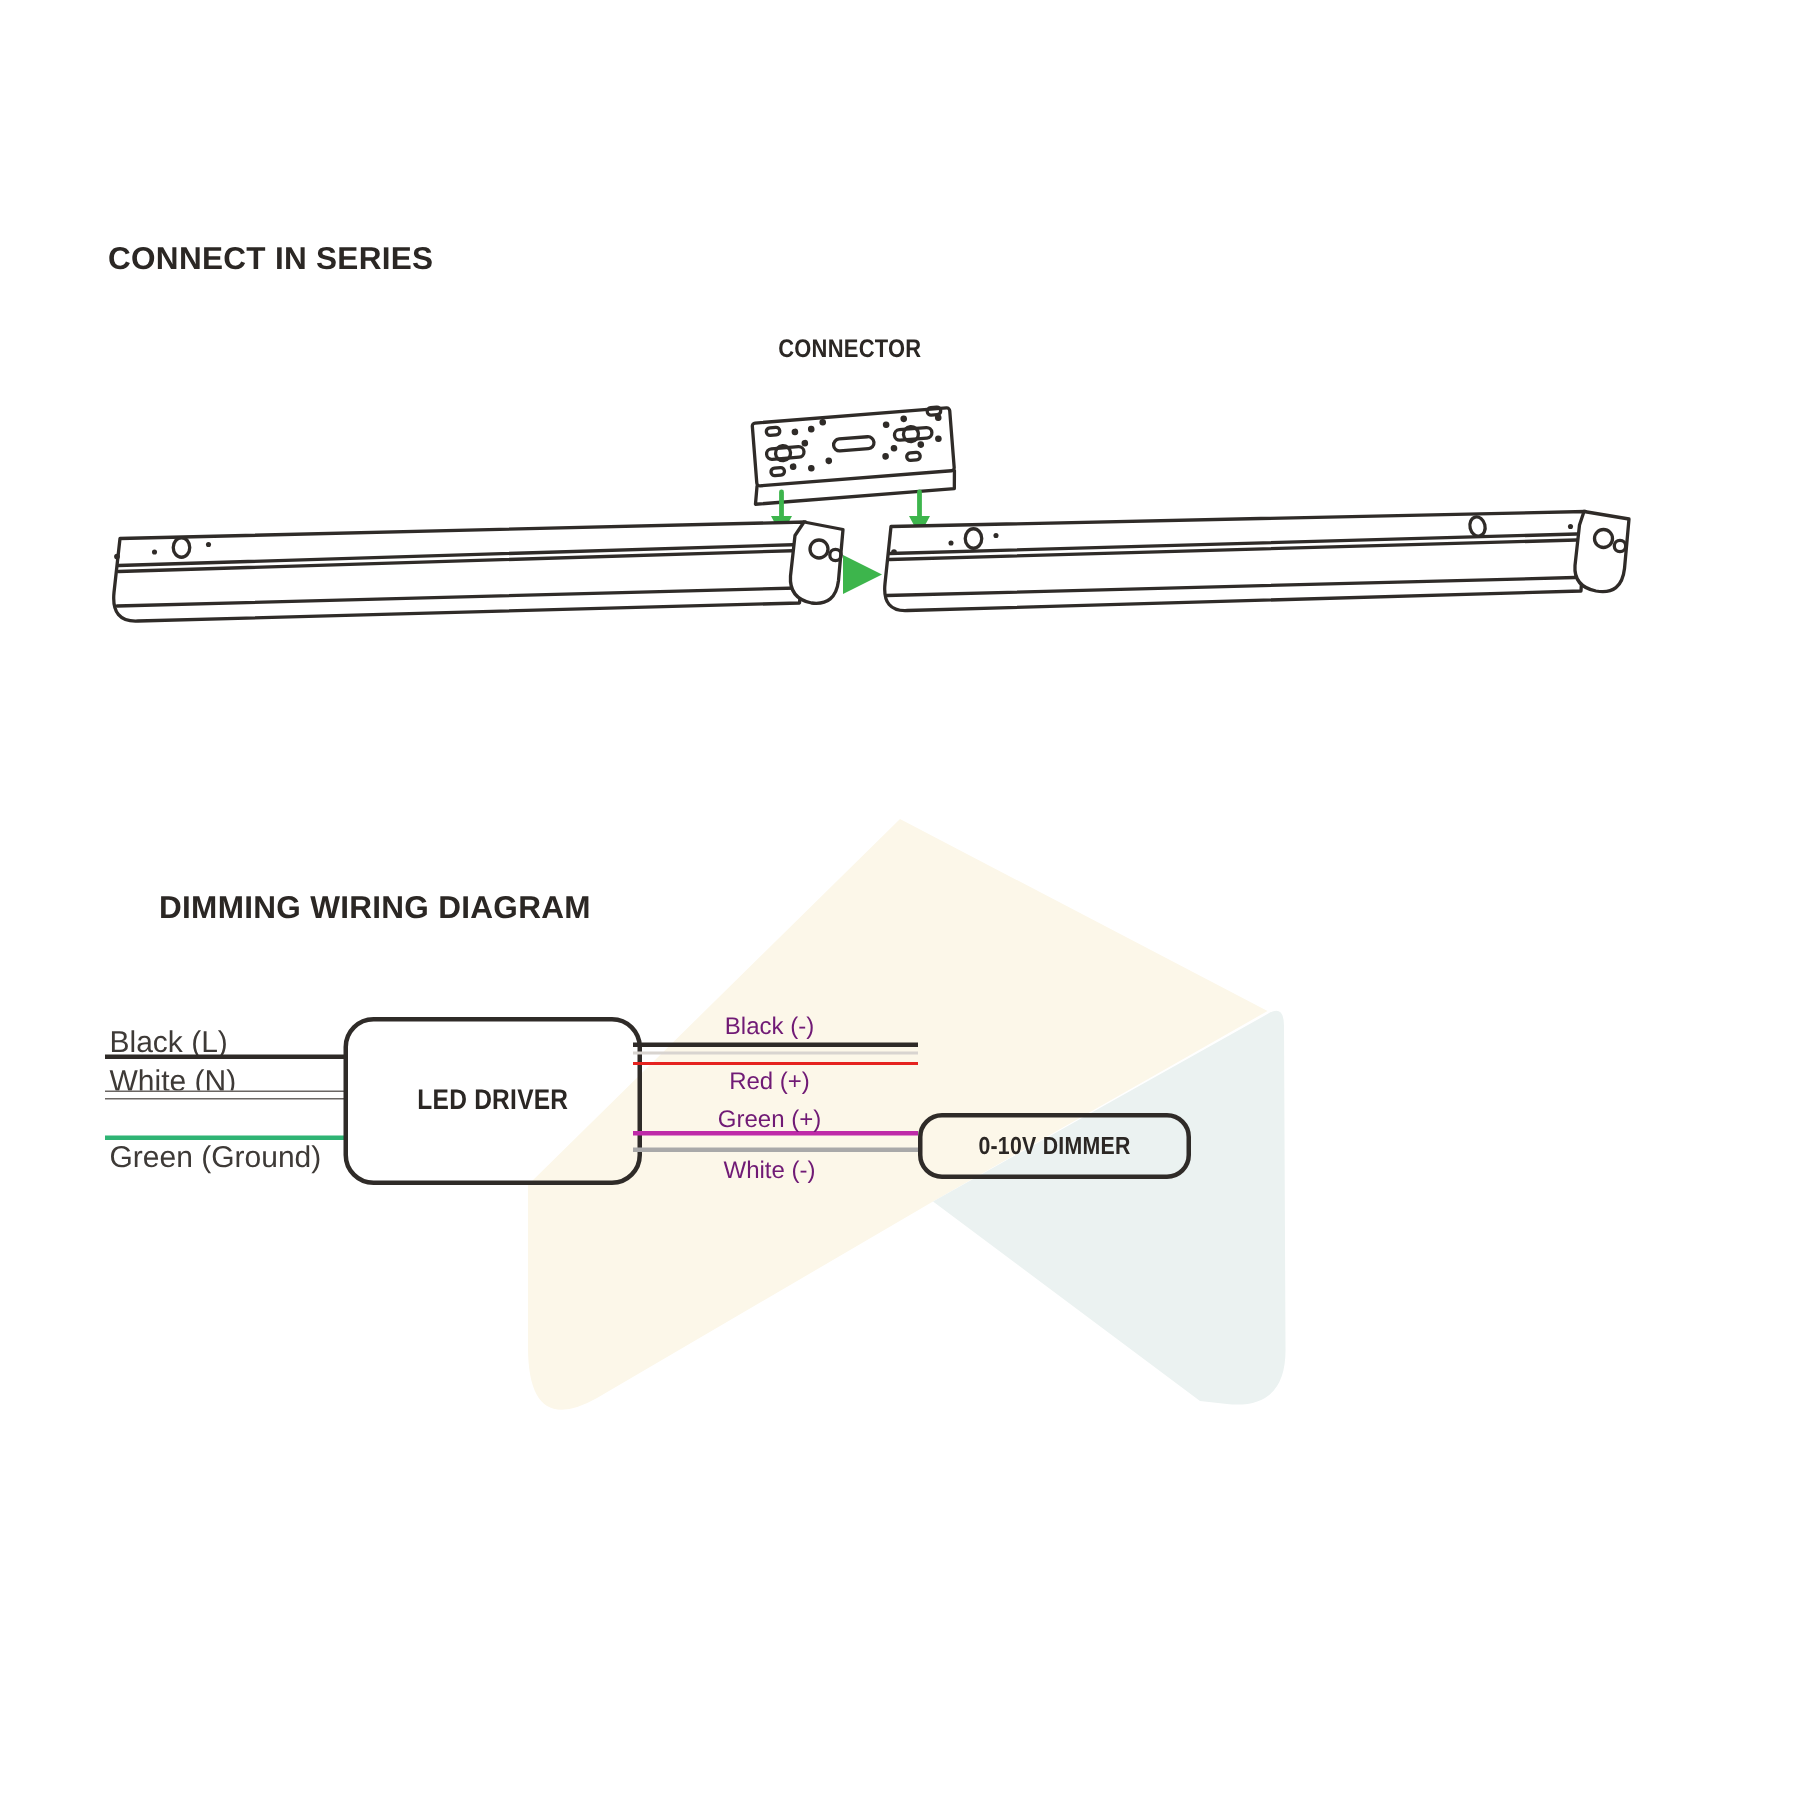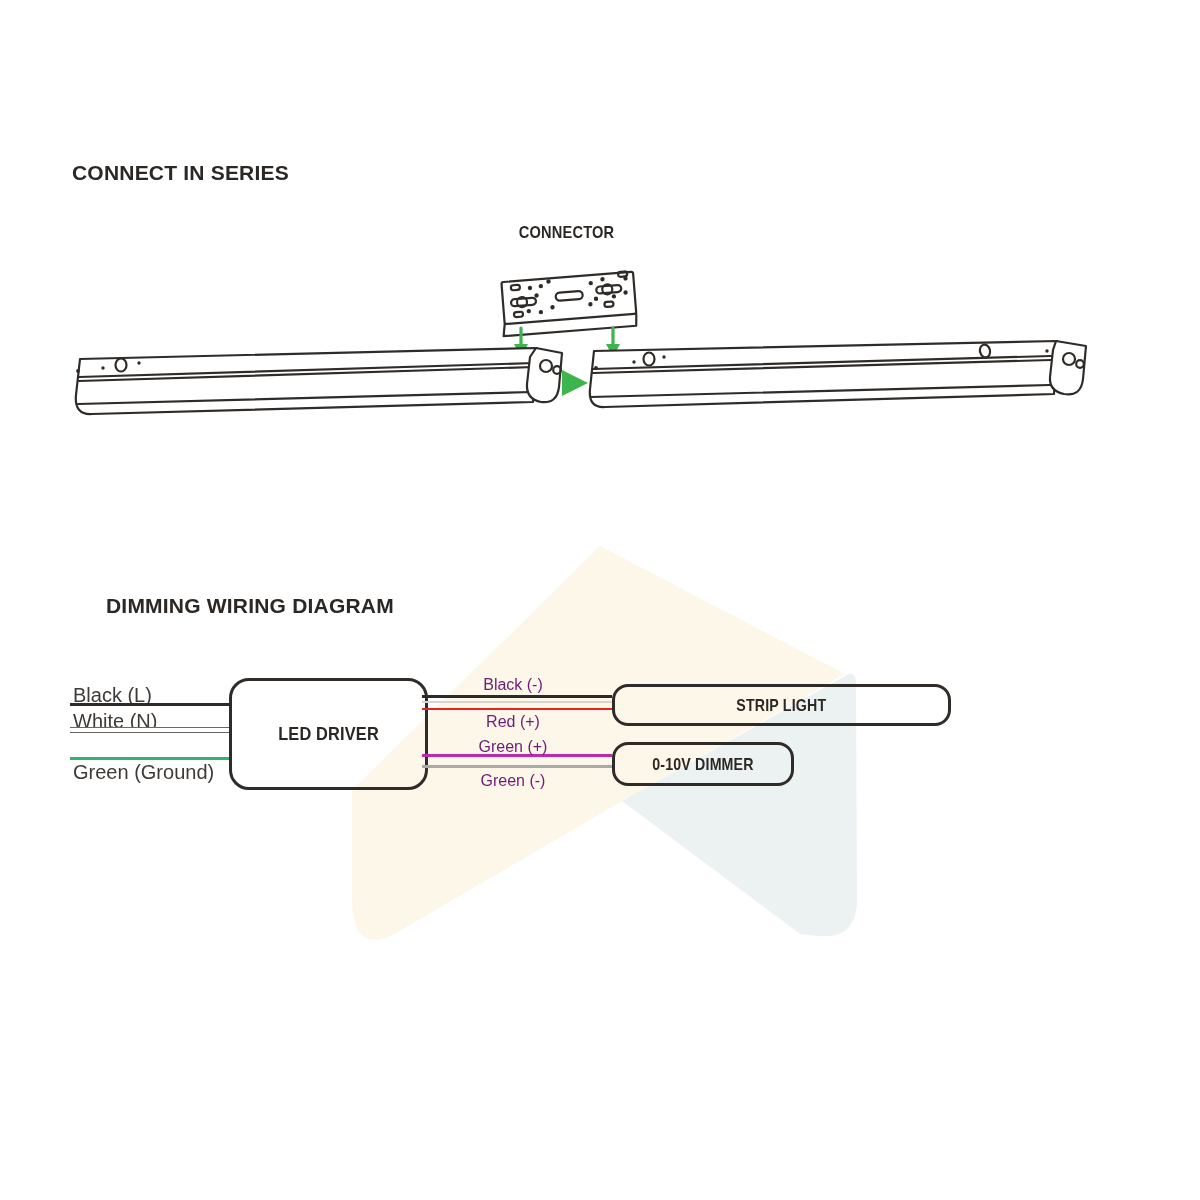--- a/index.html
+++ b/index.html
@@ -150,22 +150,19 @@
 
   <div class="wire" style="left:422px;top:695px;width:190px;height:3px;background:#2E2A27;"></div>
   <div class="wire" style="left:422px;top:701px;width:190px;height:2px;background:#d8d4d0;"></div>
   <div class="wire" style="left:422px;top:708px;width:190px;height:2px;background:#E5231F;"></div>
   <div class="wire" style="left:422px;top:754px;width:190px;height:2.5px;background:#BE2AA8;"></div>
   <div class="wire" style="left:422px;top:765px;width:190px;height:2.5px;background:#A9A9A9;"></div>
 
   <div class="wire-label-mid" style="top:676px;">Black (-)</div>
   <div class="wire-label-mid" style="top:713px;">Red (+)</div>
   <div class="wire-label-mid" style="top:738px;">Green (+)</div>
-  <div class="wire-label-mid" style="top:772px;">Green (-)</div>
+  <div class="wire-label-mid" style="top:772px;">White (-)</div>
 
-  <div class="device-box strip-box">
-    <span class="condensed">STRIP LIGHT</span>
-  </div>
   <div class="device-box dimmer-box">
     <span class="condensed">0-10V DIMMER</span>
   </div>
 
 </div>
 
 </body></html>

